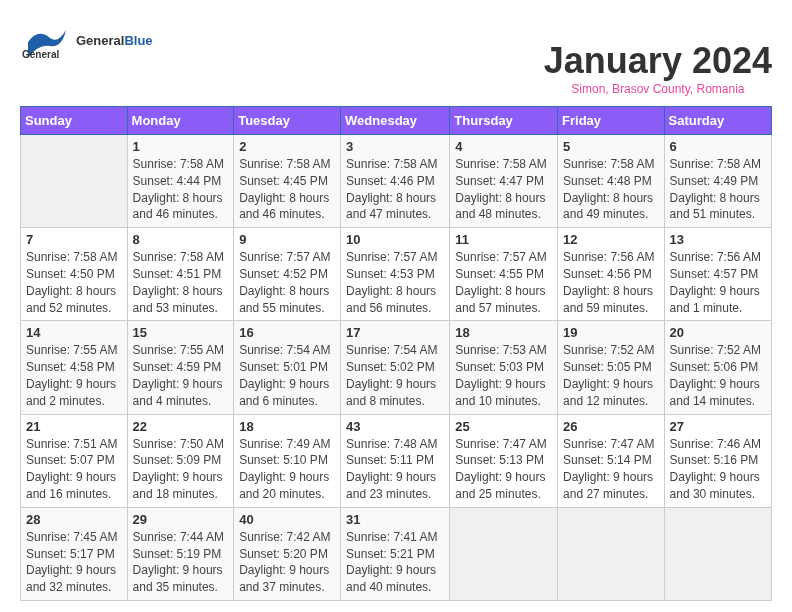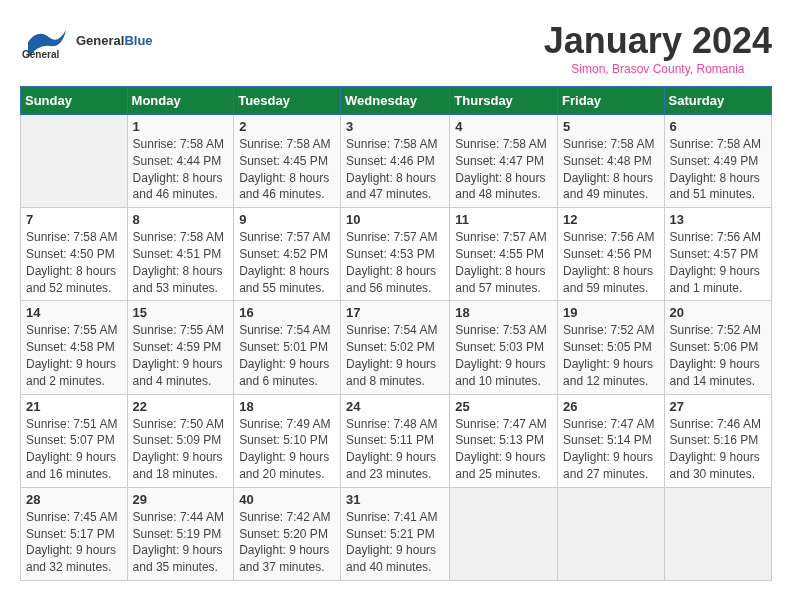--- a/index.html
+++ b/index.html
@@ -11,38 +11,39 @@
       padding: 20px;
     }
     .header-area {
       display: flex;
       justify-content: space-between;
       align-items: flex-start;
       margin-bottom: 10px;
     }
     .title-area {
       text-align: right;
+      margin-top: 20px;
     }
     .calendar-title {
       font-size: 36px;
       font-weight: bold;
       color: #333;
     }
     .calendar-subtitle {
       font-size: 12px;
       color: #ec4899;
       text-align: center;
     }
     table {
       width: 100%;
       border-collapse: collapse;
       font-size: 11px;
     }
     thead th {
-      background-color: #15803d;
+      background-color: #8b5cf6;
       color: #fff;
       padding: 6px 4px;
       text-align: left;
       font-size: 13px;
       font-weight: bold;
       border: 1px solid #2d6db5;
     }
     tbody td {
       border: 1px solid #ccc;
       vertical-align: top;
@@ -208,21 +209,21 @@
         </td>
         <td>
           <span class="day-number">22</span>
           <div class="day-info">Sunrise: 7:50 AM<br>Sunset: 5:09 PM<br>Daylight: 9 hours<br>and 18 minutes.</div>
         </td>
         <td>
           <span class="day-number">18</span>
           <div class="day-info">Sunrise: 7:49 AM<br>Sunset: 5:10 PM<br>Daylight: 9 hours<br>and 20 minutes.</div>
         </td>
         <td>
-          <span class="day-number">24</span>
+          <span class="day-number">43</span>
           <div class="day-info">Sunrise: 7:48 AM<br>Sunset: 5:11 PM<br>Daylight: 9 hours<br>and 23 minutes.</div>
         </td>
         <td>
           <span class="day-number">25</span>
           <div class="day-info">Sunrise: 7:47 AM<br>Sunset: 5:13 PM<br>Daylight: 9 hours<br>and 25 minutes.</div>
         </td>
         <td>
           <span class="day-number">26</span>
           <div class="day-info">Sunrise: 7:47 AM<br>Sunset: 5:14 PM<br>Daylight: 9 hours<br>and 27 minutes.</div>
         </td>

